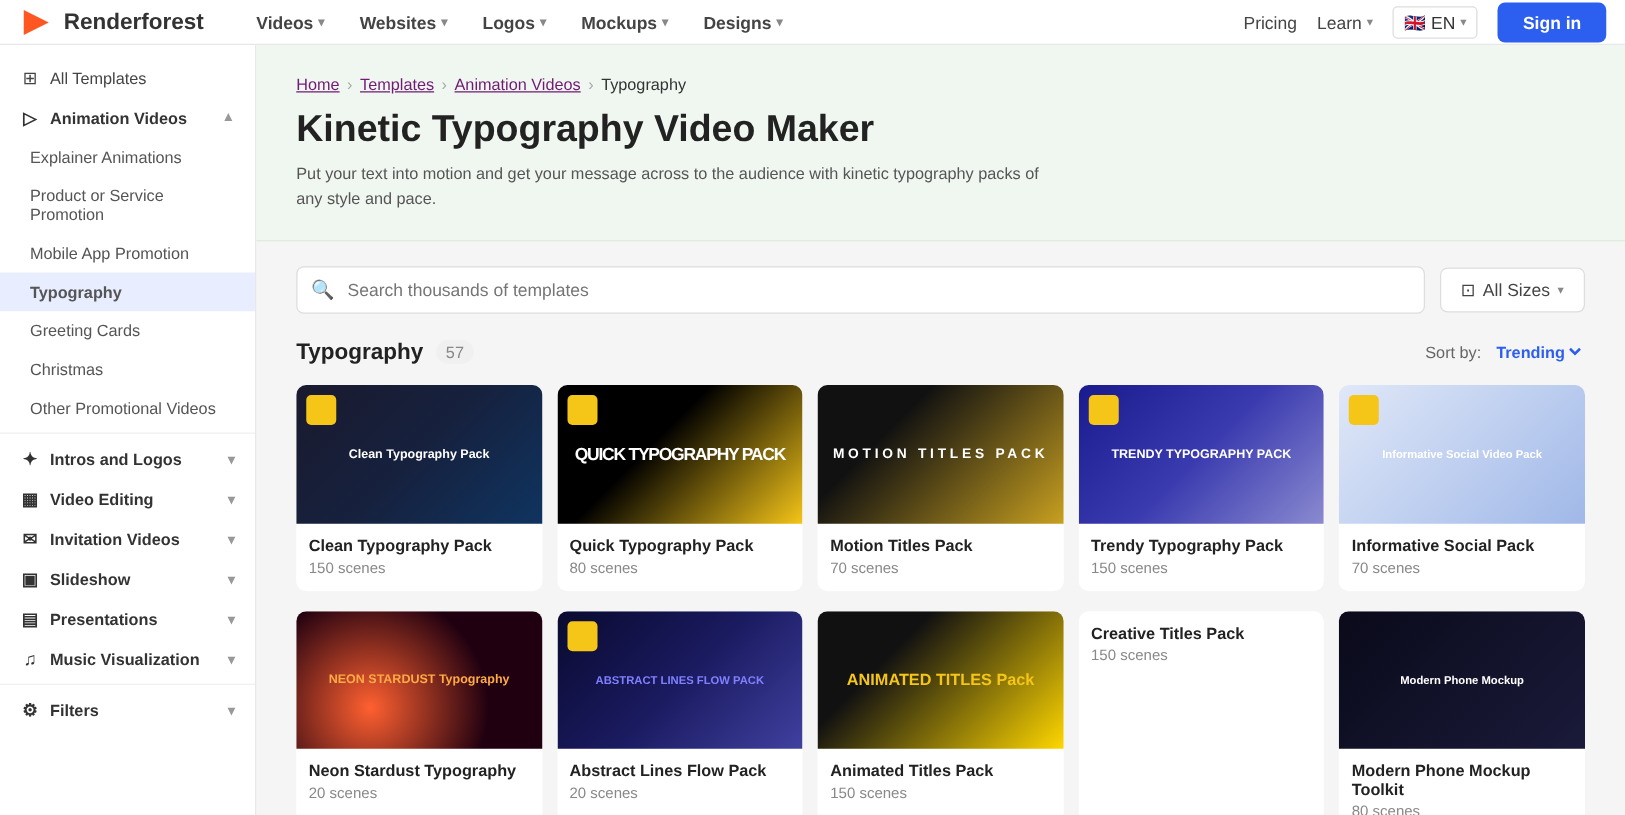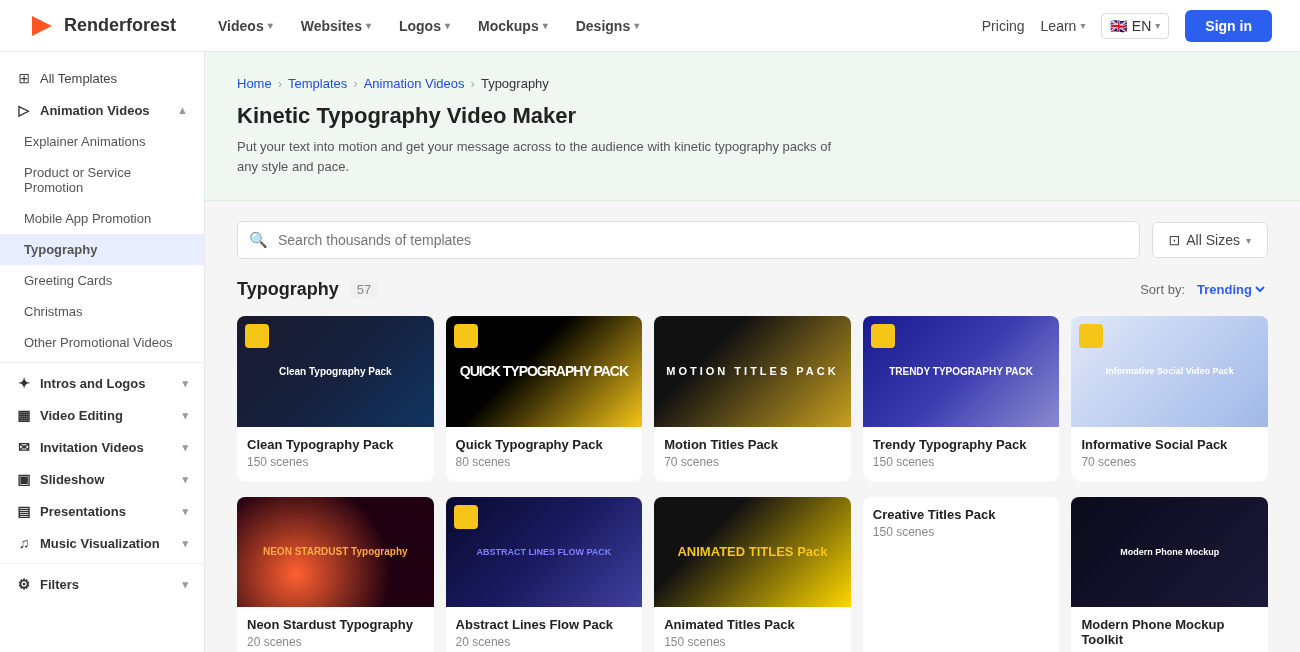--- a/index.html
+++ b/index.html
@@ -1,19 +1,19 @@
 <!DOCTYPE html>
 <html><head>
   <meta charset="utf-8">
   <style>
     * { box-sizing: border-box; margin: 0; padding: 0; }
     body { font-family: -apple-system, BlinkMacSystemFont, 'Segoe UI', sans-serif; font-size: 14px; color: #333; background: #f5f5f5; }
 
     
-    .header { background: #fff; height: 52px; display: flex; align-items: center; padding: 0 28px; border-bottom: 1px solid #e8e8e8; position: sticky; top: 0; z-index: 100; }
+    .header { background: #fff; height: 36px; display: flex; align-items: center; padding: 0 15px; border-bottom: 1px solid #e8e8e8; position: sticky; top: 0; z-index: 100; }
     .logo { display: flex; align-items: center; gap: 8px; font-weight: 700; font-size: 18px; color: #333; margin-right: 30px; }
     .logo-icon { width: 28px; height: 28px; }
     .nav { display: flex; align-items: flex-end; gap: 4px; flex: 1; font-weight: bold; }
     .nav-item { padding: 6px 12px; color: #444; cursor: pointer; font-size: 14px; display: flex; align-items: center; gap: 4px; }
     .nav-chevron { font-size: 10px; color: #888; }
     .header-right { display: flex; align-items: center; gap: 16px; }
     .header-link { color: #444; cursor: pointer; font-size: 14px; }
     .learn-item { display: flex; align-items: center; gap: 4px; text-align: right; }
     .lang-btn { display: flex; align-items: center; gap: 4px; padding: 4px 8px; border: 1px solid #ddd; border-radius: 4px; cursor: pointer; }
     .sign-in-btn { background: #2c5ef0; color: #fff; border: none; padding: 8px 20px; border-radius: 6px; cursor: pointer; font-size: 14px; font-weight: 600; }
@@ -31,23 +31,23 @@
     .sidebar-icon { width: 16px; height: 16px; display: flex; align-items: center; justify-content: center; font-size: 14px; }
     .sidebar-divider { height: 1px; background: #f0f0f0; margin: 4px 0; }
 
     
     .main { flex: 1; padding: 0; overflow-y: auto; }
 
     
     .banner { background: #f0f7f0; padding: 24px 32px; border-bottom: 1px solid #e0ece0; }
     .breadcrumb { display: flex; align-items: center; gap: 6px; font-size: 13px; color: #666; margin-bottom: 12px; }
     .breadcrumb-sep { color: #aaa; }
-    .breadcrumb-link { color: #1d4ed8; cursor: pointer; }
+    .breadcrumb-link { color: #701a75; cursor: pointer; text-decoration: underline; }
     .breadcrumb-current { color: #333; font-weight: 500; }
-    .banner-title { font-size: 22px; font-weight: 700; color: #222; margin-bottom: 8px; }
+    .banner-title { font-size: 30px; font-weight: 700; color: #222; margin-bottom: 8px; }
     .banner-desc { font-size: 13px; color: #555; max-width: 600px; line-height: 1.5; }
 
     
     .content { padding: 20px 32px; }
 
     
     .search-bar { display: flex; align-items: center; gap: 12px; margin-bottom: 20px; }
     .search-input-wrap { flex: 1; position: relative; }
     .search-input { width: 100%; padding: 10px 16px 10px 40px; border: 1px solid #ddd; border-radius: 6px; font-size: 14px; color: #333; background: #fff; }
     .search-icon-pos { position: absolute; left: 12px; top: 50%; transform: translateY(-50%); color: #aaa; font-size: 15px; }

